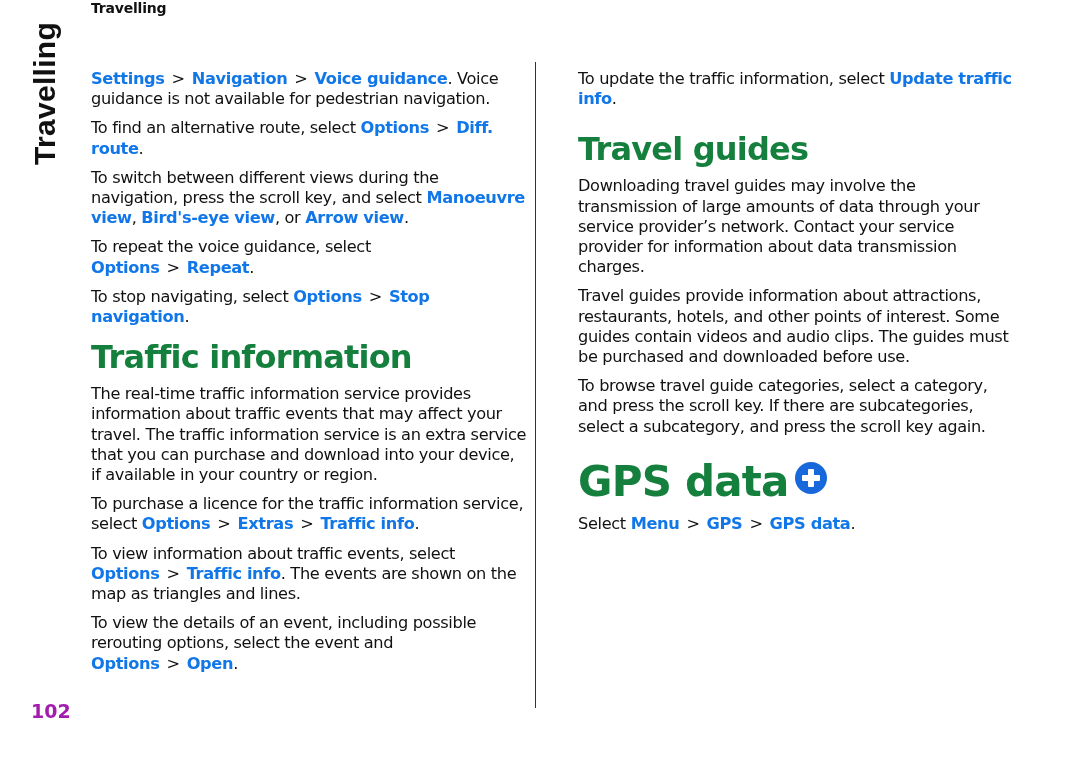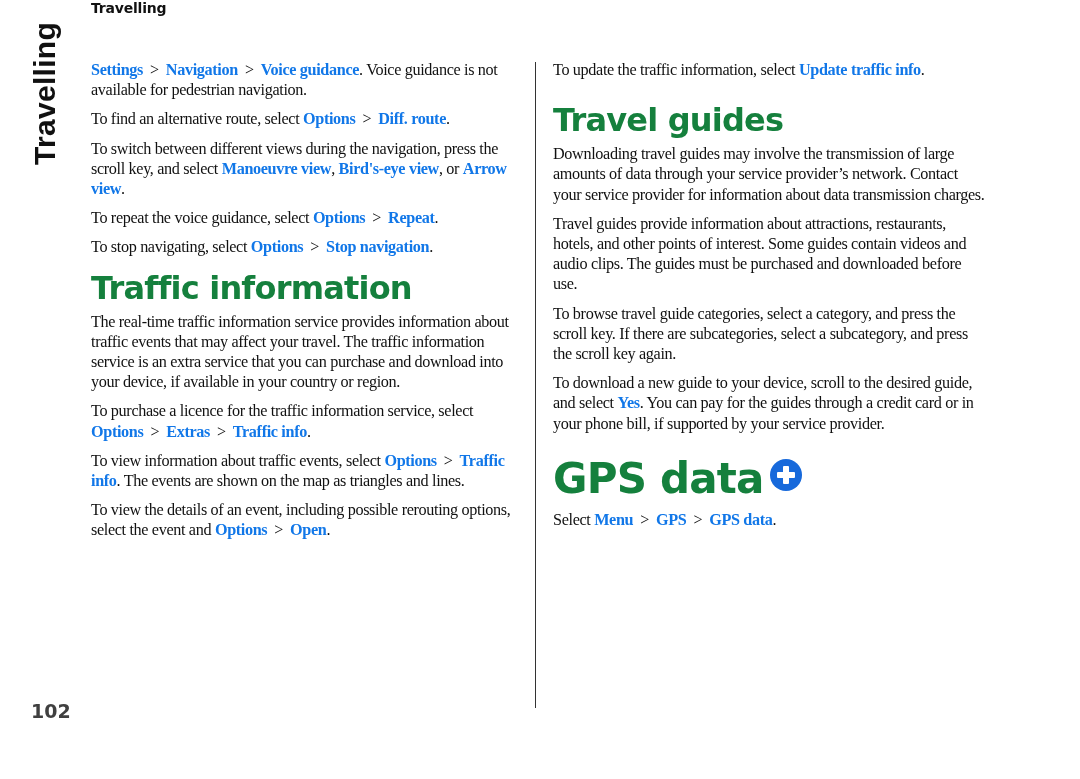--- a/index.html
+++ b/index.html
@@ -15,33 +15,33 @@
   }
   .side-tab {
     position: absolute; left: 28px; top: 165px;
     transform-origin: left top; transform: rotate(-90deg);
     font-family: "Liberation Sans", sans-serif;
     font-size: 30px; font-weight: bold; color: #111;
     white-space: nowrap; letter-spacing: 0.3px;
   }
   .page-number {
     position: absolute; left: 31px; top: 700px;
-    font-size: 19px; font-weight: bold; color: #404040;
+    font-size: 19px; font-weight: bold; color: #a21caf;
   }
   .col {
     position: absolute; top: 60px; width: 436px;
     font-size: 16.2px; line-height: 20.2px; letter-spacing: -0.35px;
   }
   .col-left { left: 91px; }
-  .col-right { left: 553px; }
+  .col-right { left: 578px; }
   .divider {
     position: absolute; left: 535px; top: 62px; width: 1px; height: 646px;
     background: #333;
   }
-  p { margin: 0 0 9px 0; font-family: Liberation Serif, serif; }
+  p { margin: 9px 0 9px 0; }
   .lnk { color: #1177e8; font-weight: bold; }
   .sep { color: #111; font-weight: normal; padding: 0 7px; }
   h2 {
     margin: 12px 0 6px 0; font-weight: bold; color: #15803d;
     font-size: 32px; line-height: 36px; letter-spacing: -0.8px;
   }
   h2.gps { font-size: 42px; line-height: 46px; margin: 22px 0 8px 0; }
   .plus-icon {
     display: inline-block; width: 32px; height: 32px; border-radius: 50%;
     background: #1769db; position: relative; vertical-align: 2px; margin-left: 6px;
@@ -90,22 +90,19 @@
 <div class="divider"></div>
 
 <div class="col col-right">
   <p>
     <span>To update the traffic information, select </span><span class="lnk">Update traffic info</span><span>.</span>
   </p>
   <h2 style="margin-top:22px">Travel guides</h2>
   <p>Downloading travel guides may involve the transmission of large amounts of data through your service provider’s network. Contact your service provider for information about data transmission charges.</p>
   <p>Travel guides provide information about attractions, restaurants, hotels, and other points of interest. Some guides contain videos and audio clips. The guides must be purchased and downloaded before use.</p>
   <p>To browse travel guide categories, select a category, and press the scroll key. If there are subcategories, select a subcategory, and press the scroll key again.</p>
-  <p>
-    <span>To download a new guide to your device, scroll to the desired guide, and select </span><span class="lnk">Yes</span><span>. You can pay for the guides through a credit card or in your phone bill, if supported by your service provider.</span>
-  </p>
   <h2 class="gps"><span>GPS data</span><span class="plus-icon"></span></h2>
   <p>
     <span>Select </span><span class="lnk">Menu</span><span class="sep">&gt;</span><span class="lnk">GPS</span><span class="sep">&gt;</span><span class="lnk">GPS data</span><span>.</span>
   </p>
 </div>
 
 <div class="page-number">102</div>
 
 </body></html>

